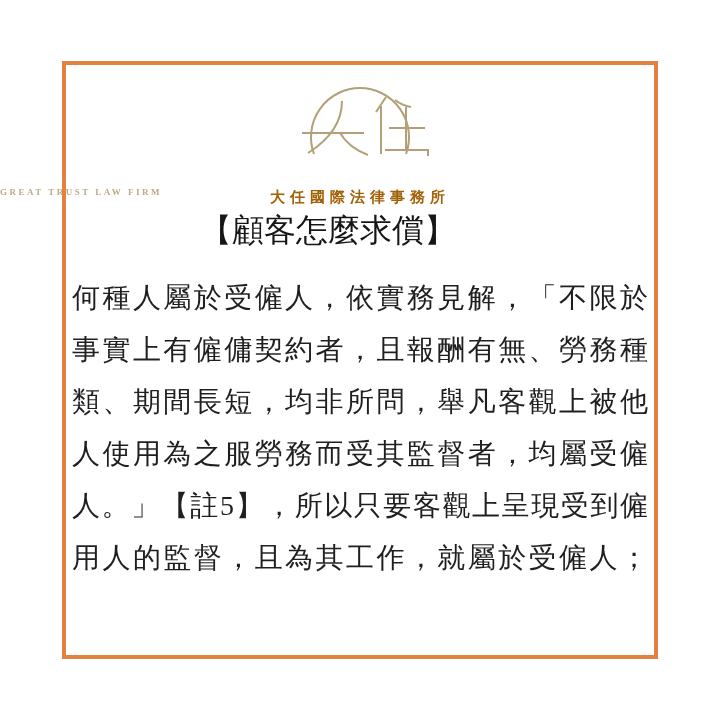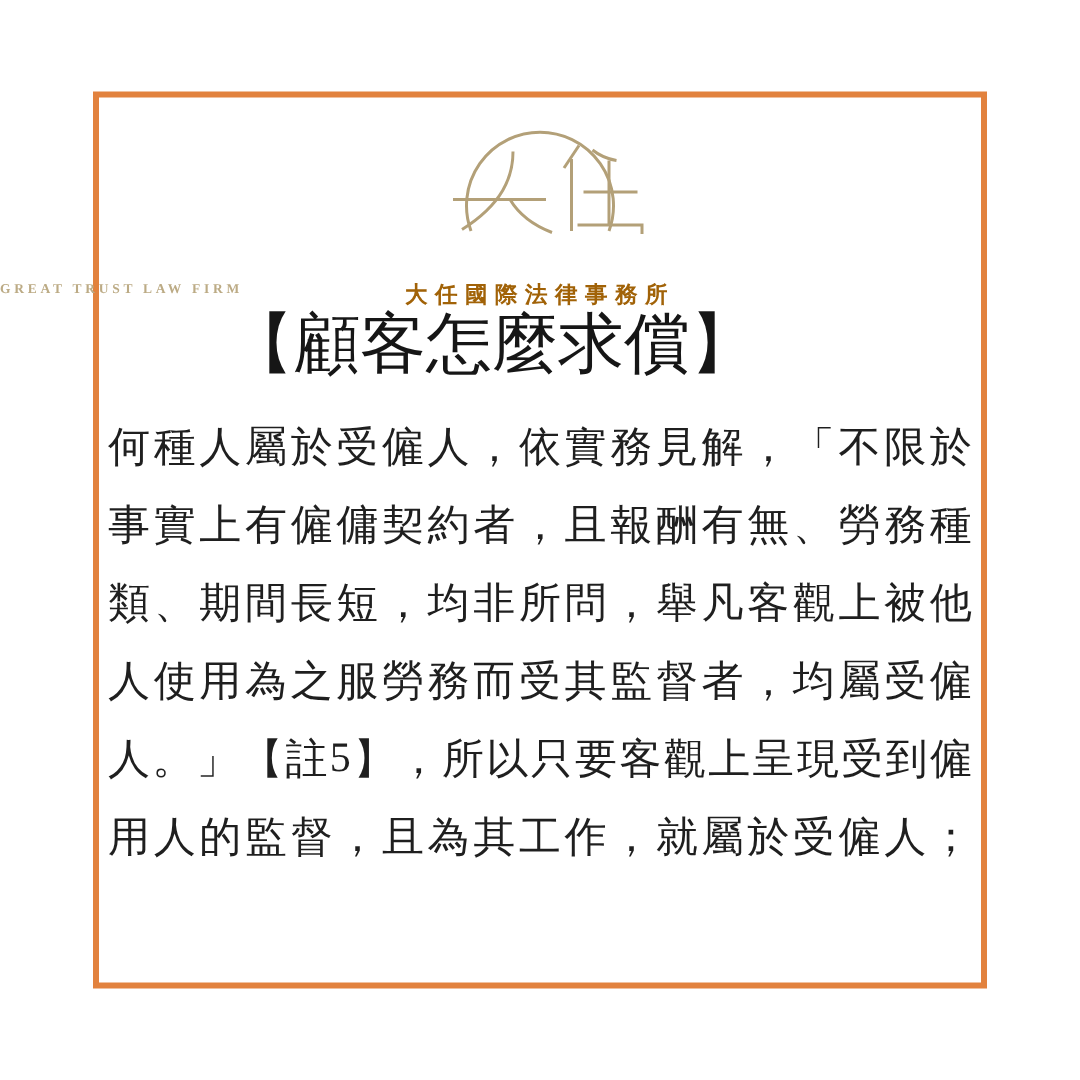--- a/index.html
+++ b/index.html
@@ -24,21 +24,21 @@
     text-align:center;font-size:15px;line-height:20px;
     letter-spacing:5px;color:#a16207;font-weight:bold;margin-top:25px;
   }
   .firm-en{
     position:absolute;left:0;top:186px;width:720px;height:12px;
     text-align:left;font-size:9px;line-height:12px;
     letter-spacing:2.5px;color:#bcab85;font-weight:bold;
   }
   .title{
     position:absolute;left:0;top:210px;width:656px;height:44px;
-    text-align:center;font-size:44px;line-height:40px;
+    text-align:center;font-size:32px;line-height:40px;
     color:#161616;letter-spacing:0px;
   }
   .body-text{
     position:absolute;left:72px;top:272px;width:576px;
     color:#1f1f1f;
   }
   .body-line{
     display:flex;justify-content:space-between;align-items:center;
     height:52px;font-size:28px;white-space:nowrap;
   }

